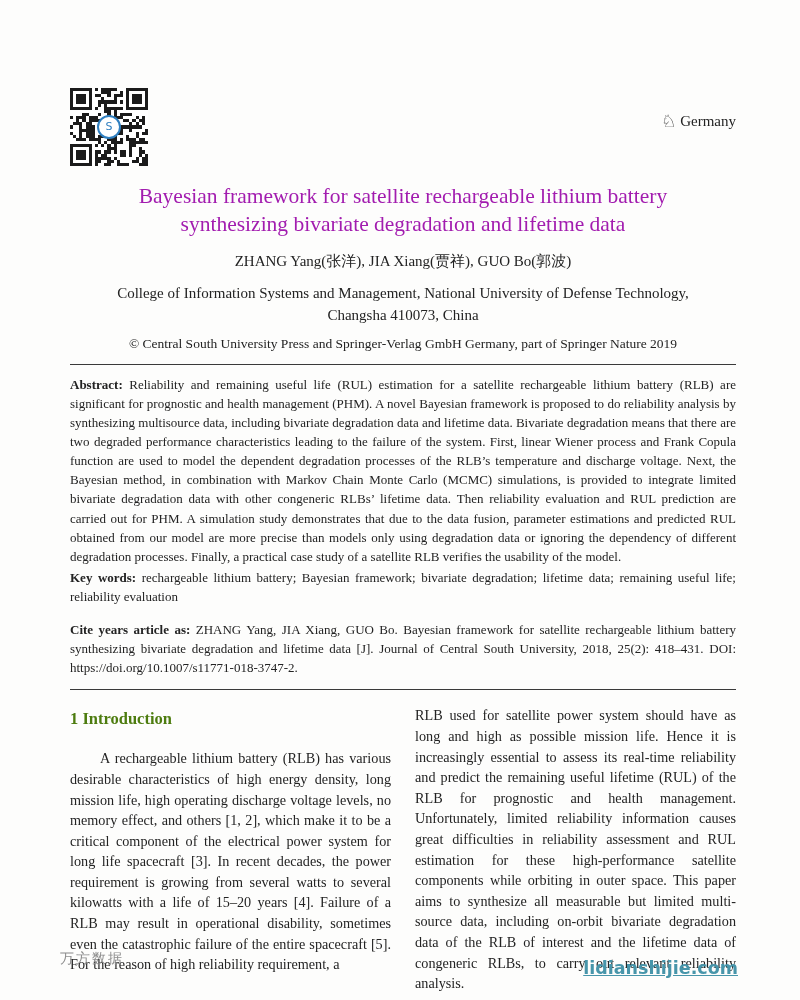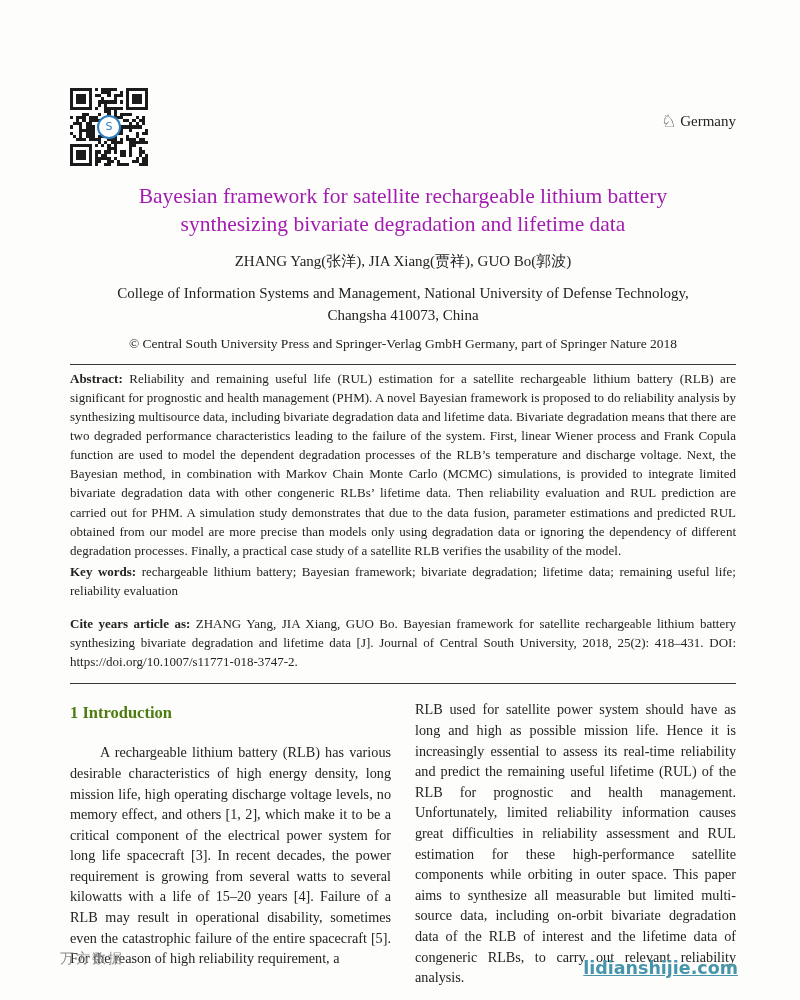--- a/index.html
+++ b/index.html
@@ -32,21 +32,21 @@
 
   
   .title{margin-top:16px;text-align:center;font-size:21.5px;line-height:1.32;color:#a21caf;padding:0 30px;}
   .authors{margin-top:13px;text-align:center;font-size:15px;}
   .affiliation{margin-top:11px;text-align:center;font-size:15px;line-height:1.5;padding:0 40px;}
   .copyright{margin-top:9px;text-align:center;font-size:13.5px;}
 
   .rule{border:none;border-top:1.6px solid #3a3a3a;margin:12px 0 0 0;}
 
   
-  .para{margin-top:4px;font-size:13px;line-height:1.47;text-align:justify;}
+  .para{margin-top:10px;font-size:13px;line-height:1.47;text-align:justify;}
   .para b{font-weight:bold;}
   .kw{margin-top:2px;}
   .cite{margin-top:14px;}
 
   
   .columns{display:flex;gap:24px;margin-top:15px;}
   .col{flex:1 1 0;font-size:14.2px;line-height:1.45;text-align:justify;}
   .col h2{font-size:16.5px;margin:2px 0 17px 0;font-weight:bold;color:#4d7c0f;}
   .col p{margin:0;text-indent:30px;}
 
@@ -300,21 +300,21 @@
       </div>
       <div class="publisher">
         <span class="knight">♘</span>
         <span>Germany</span>
       </div>
     </div>
 
     <div class="title">Bayesian framework for satellite rechargeable lithium battery synthesizing bivariate degradation and lifetime data</div>
     <div class="authors">ZHANG Yang(张洋), JIA Xiang(贾祥), GUO Bo(郭波)</div>
     <div class="affiliation">College of Information Systems and Management, National University of Defense Technology, Changsha 410073, China</div>
-    <div class="copyright">© Central South University Press and Springer-Verlag GmbH Germany, part of Springer Nature 2018</div>
+    <div class="copyright">© Central South University Press and Springer-Verlag GmbH Germany, part of Springer Nature 2019</div>
 
     <hr class="rule">
 
     <div class="para">
       <b>Abstract:</b><span> Reliability and remaining useful life (RUL) estimation for a satellite rechargeable lithium battery (RLB) are significant for prognostic and health management (PHM). A novel Bayesian framework is proposed to do reliability analysis by synthesizing multisource data, including bivariate degradation data and lifetime data. Bivariate degradation means that there are two degraded performance characteristics leading to the failure of the system. First, linear Wiener process and Frank Copula function are used to model the dependent degradation processes of the RLB’s temperature and discharge voltage. Next, the Bayesian method, in combination with Markov Chain Monte Carlo (MCMC) simulations, is provided to integrate limited bivariate degradation data with other congeneric RLBs’ lifetime data. Then reliability evaluation and RUL prediction are carried out for PHM. A simulation study demonstrates that due to the data fusion, parameter estimations and predicted RUL obtained from our model are more precise than models only using degradation data or ignoring the dependency of different degradation processes. Finally, a practical case study of a satellite RLB verifies the usability of the model.</span>
     </div>
 
     <div class="para kw">
       <b>Key words:</b><span> rechargeable lithium battery; Bayesian framework; bivariate degradation; lifetime data; remaining useful life; reliability evaluation</span>
     </div>

